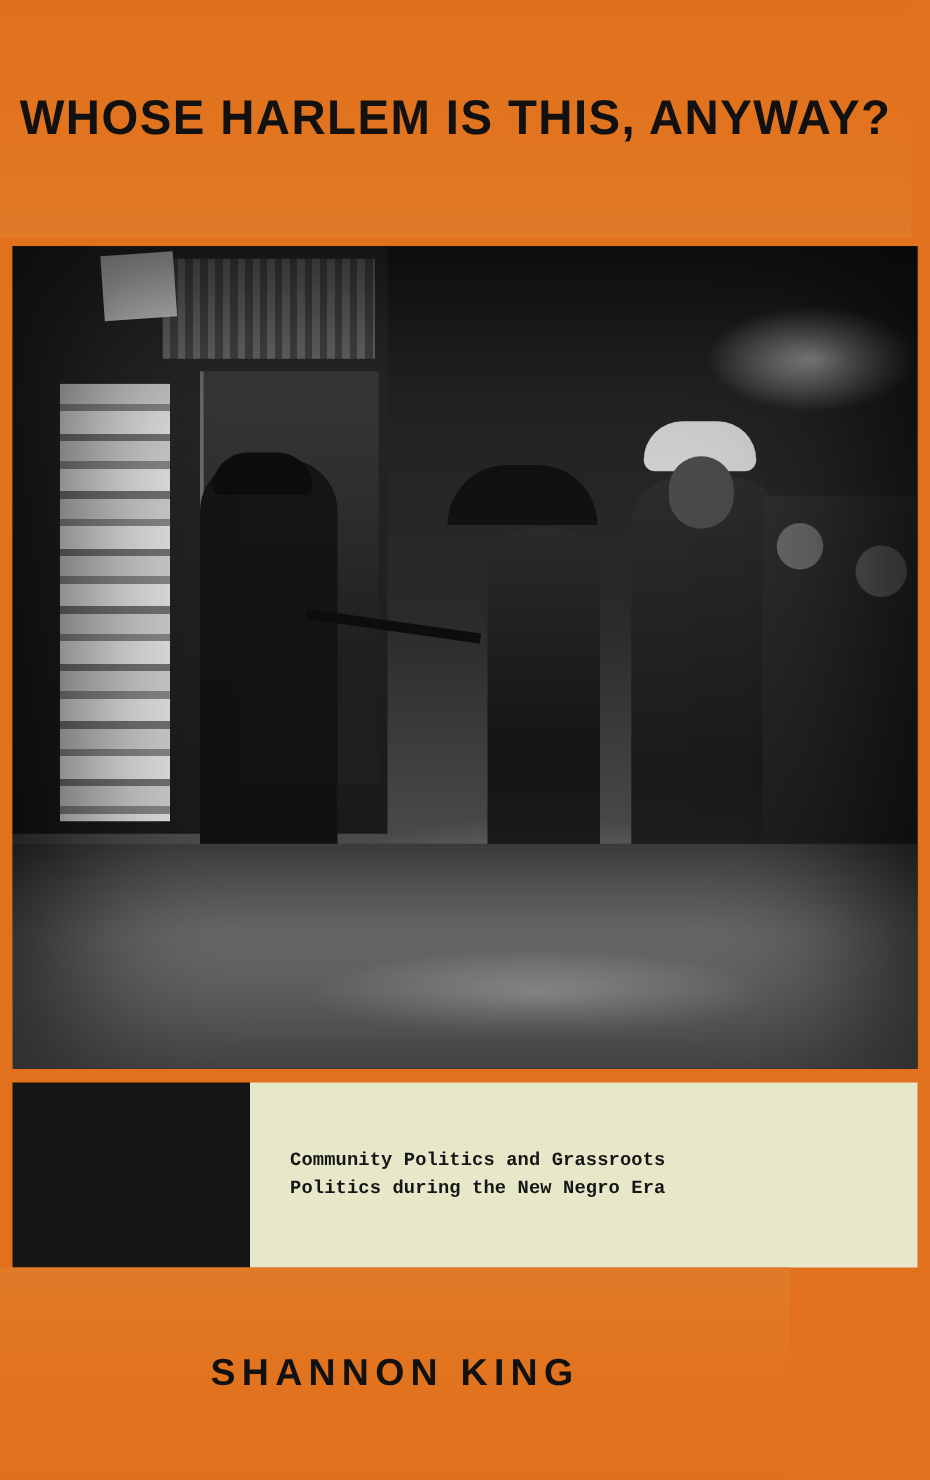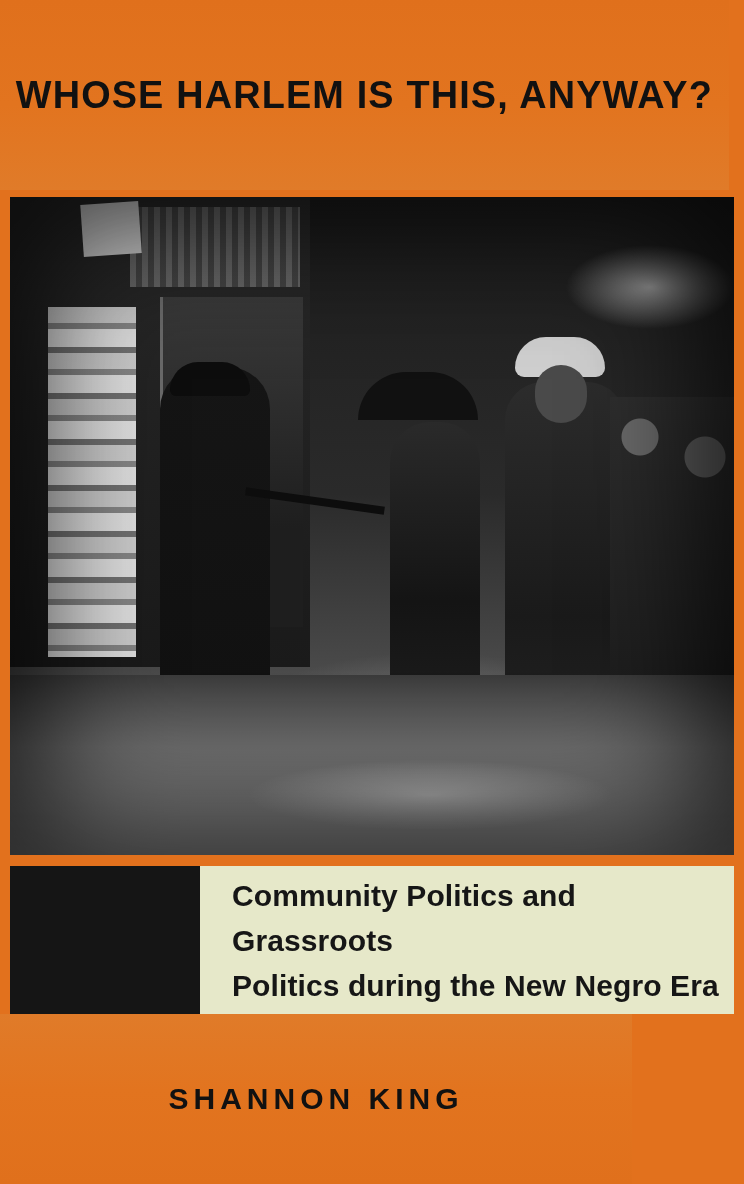--- a/index.html
+++ b/index.html
@@ -235,23 +235,23 @@
     height: 148px;
     background: #e6e8c9;
     display: flex;
     flex-direction: column;
     justify-content: center;
     padding-left: 32px;
     box-sizing: border-box;
   }
   .subtitle-text {
     color: #161616;
-    font-family: Liberation Sans, sans-serif;
+    font-family: Liberation Mono, monospace;
     font-weight: bold;
-    font-size: 30px;
+    font-size: 15px;
     line-height: 1.5;
     letter-spacing: 0.1px;
   }
 
   
   .author-band {
     position: absolute;
     left: 0;
     top: 1014px;
     width: 632px;

